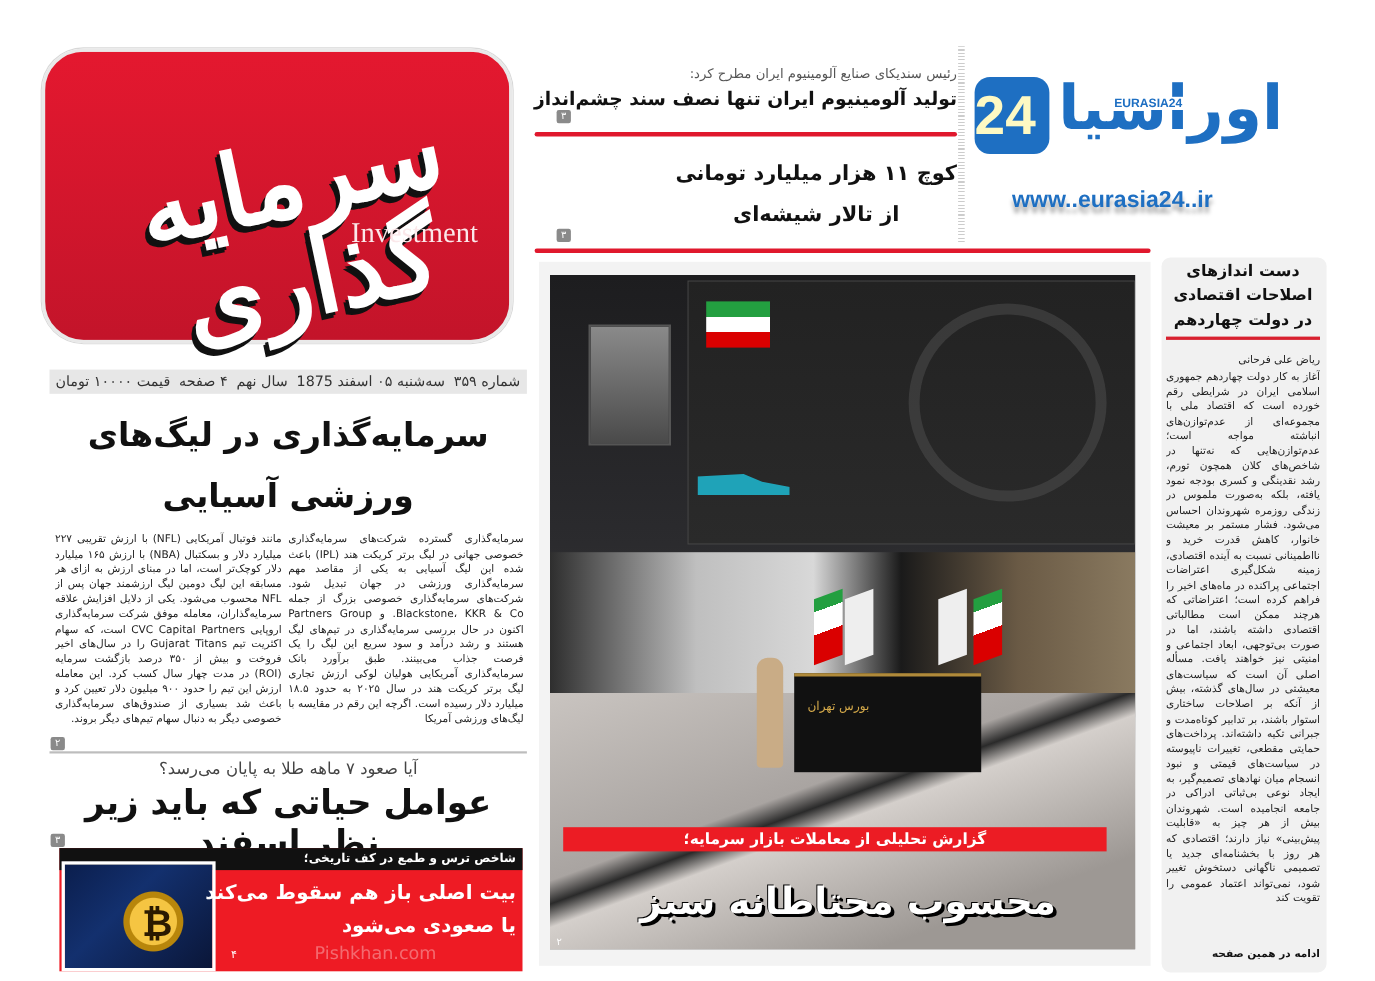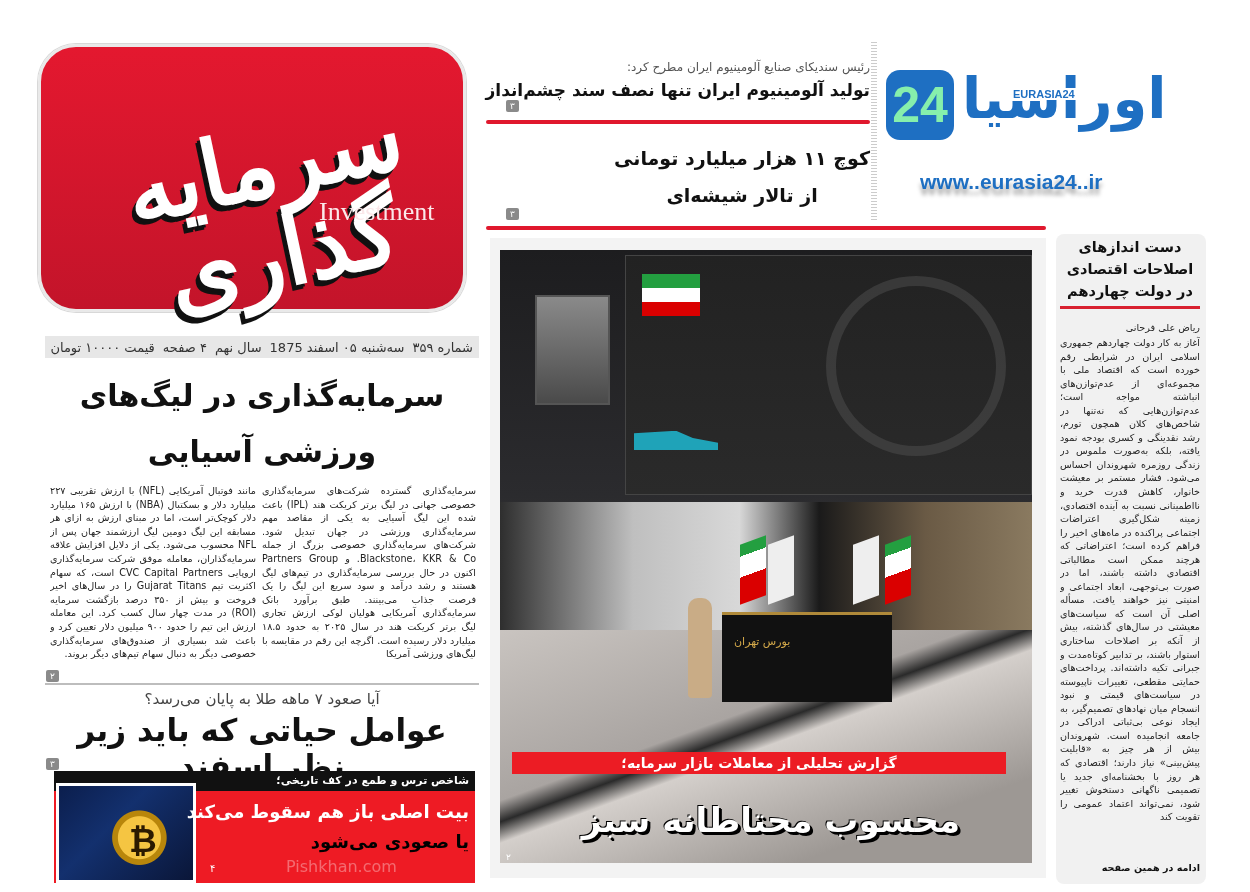--- a/index.html
+++ b/index.html
@@ -75,36 +75,36 @@
   }
   .btc-image {
     position: absolute; left: 2px; top: 12px; width: 140px; height: 100px;
     border: 3px solid #fff;
     background: radial-gradient(circle at 60% 55%, #f5c542 0 22%, #b8860b 23% 28%, transparent 29%),
                 linear-gradient(135deg, #0b1e4d 0%, #13306e 40%, #0a1638 100%);
     overflow: hidden;
   }
   .btc-b { position:absolute; left:70px; top:34px; font-size:34px; font-weight:bold; color:#2b1a00; }
   .btc-line1 { position:absolute; right:6px; top:30px; direction: rtl; color:#fff; font-size: 18px; font-weight:bold; }
-  .btc-line2 { position:absolute; right:6px; top:60px; direction: rtl; color:#000000; font-size: 18px; font-weight:bold; }
+  .btc-line2 { position:absolute; right:6px; top:60px; direction: rtl; color:#ffffff; font-size: 18px; font-weight:bold; }
   .btc-page { position:absolute; left:156px; top:92px; color:#fff; font-size:10px; }
   .watermark { position:absolute; left:232px; top:86px; font-size:16px; color: rgba(255,255,255,0.35); }
 
   
   .alum-kicker { position:absolute; right:380px; top:60px; direction: rtl; font-size: 12px; color:#555; }
   .alum-headline { position:absolute; right:380px; top:80px; direction: rtl; font-size: 17px; font-weight: bold; color:#111; }
   .red-rule { position:absolute; height: 4px; background:#e0182d; border-radius: 2px; }
   .koch-headline { position:absolute; right:380px; top:140px; direction: rtl; font-size: 19px; font-weight:bold; color:#111; text-align: center; line-height: 37px; }
   .vsep { position:absolute; left:871px; top:42px; width:6px; height:178px;
     background: repeating-linear-gradient(180deg, #ccc 0 1px, transparent 1px 3px); }
 
   
   .eur-logo { position:absolute; left:886px; top:66px; width:300px; height:80px; }
   .eur-24 { position:absolute; left:0; top:4px; width:68px; height:70px; background:#1e6fc2; border-radius: 14px;
-    color:#86efac; font-weight:bold; font-size:50px; line-height:70px; text-align:center; font-family:"Liberation Sans", sans-serif; }
+    color:#fef9c3; font-weight:bold; font-size:50px; line-height:70px; font-family:"Liberation Sans", sans-serif; }
   .eur-text { position:absolute; left:76px; top:0; font-size:56px; font-weight:bold; color:#1e6fc2; direction: rtl; }
   .eur-tag { position:absolute; left:125px; top:22px; font-size:11px; font-weight:bold; color:#1e6fc2; font-family:"Liberation Sans", sans-serif; background:#fff; padding:0 2px; }
   .eur-url { position:absolute; left:920px; top:170px; font-family:"Liberation Sans", sans-serif; font-weight:bold; font-size: 21px; color:#1e6fc2;
     text-shadow: 0 6px 4px rgba(0,0,0,0.35); }
 
   
   .photo-frame { position:absolute; left:490px; top:238px; width:556px; height:640px; background:#f3f3f3; }
   .photo {
     position:absolute; left:500px; top:250px; width:532px; height:613px; overflow:hidden;
     background: linear-gradient(180deg, #1d1d1f 0%, #2b2b2e 40%, #3b3a3a 60%, #a8a3a0 75%, #6f6b69 100%);

